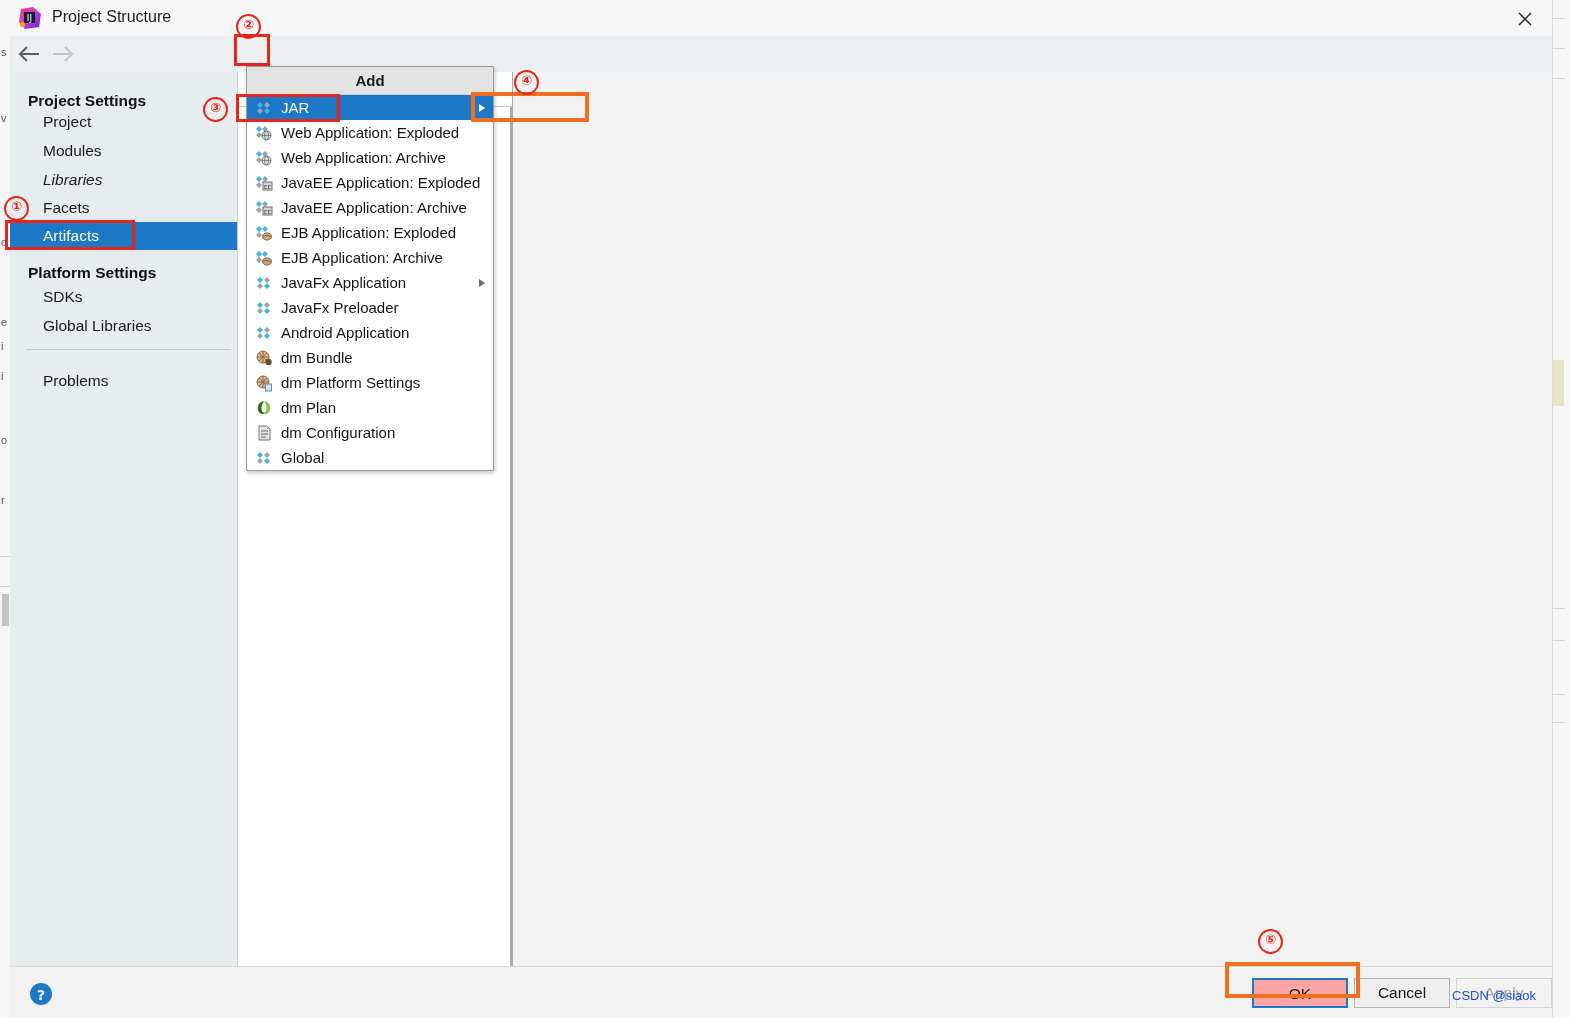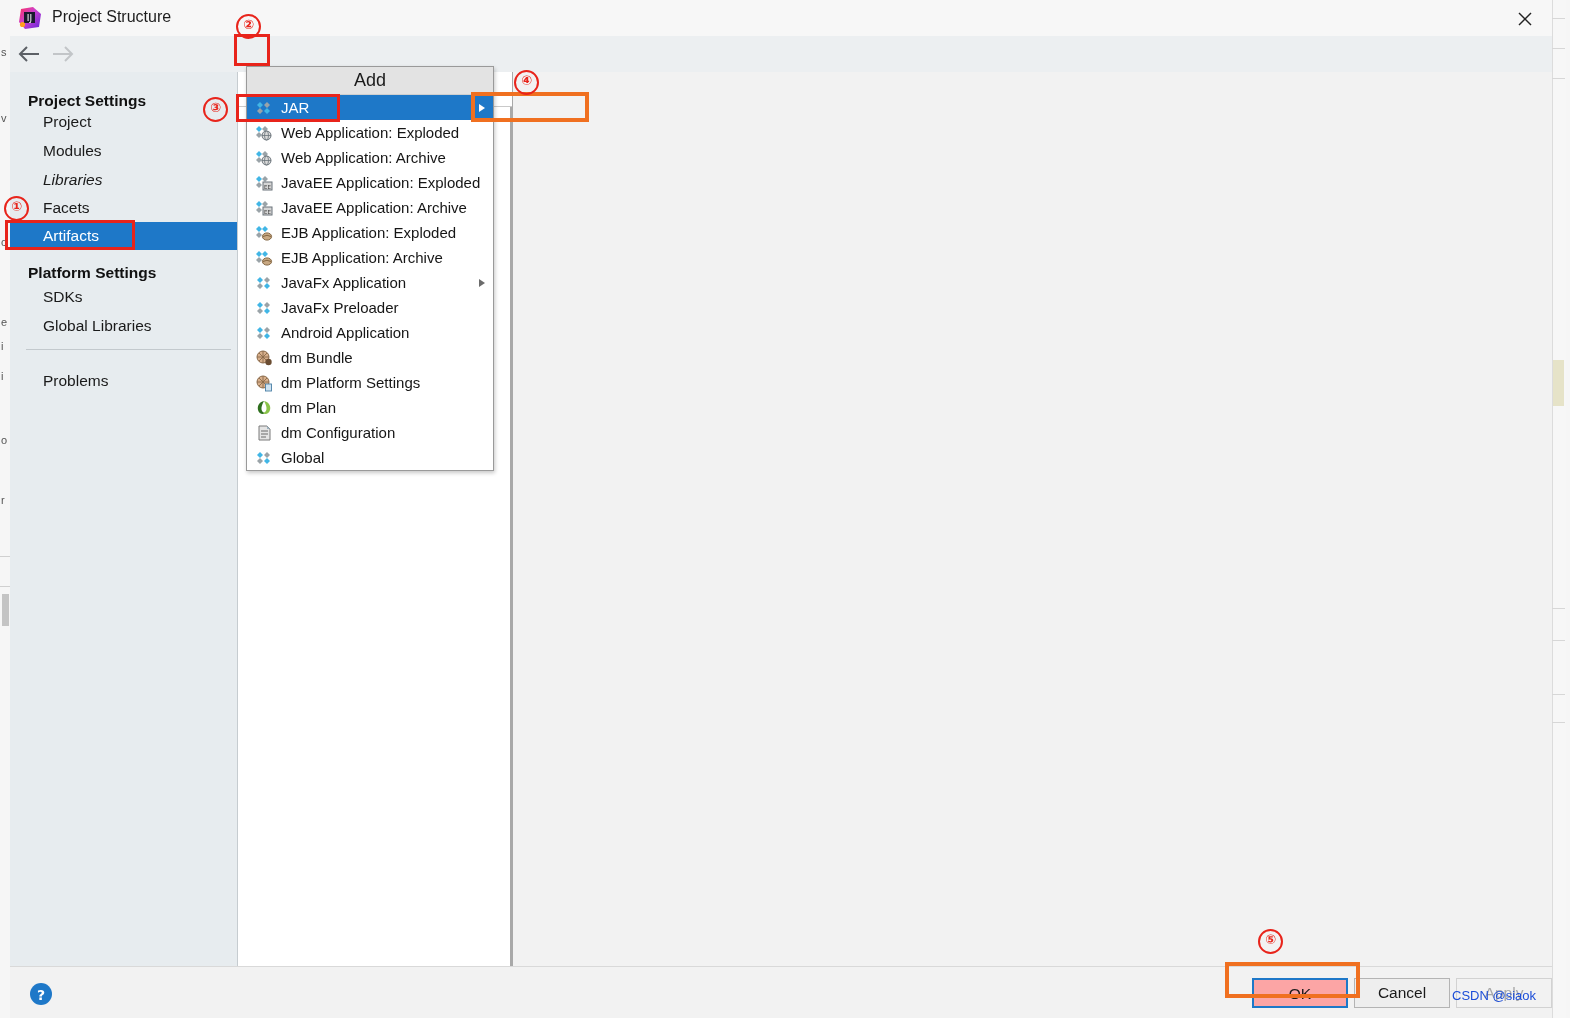--- a/index.html
+++ b/index.html
@@ -69,21 +69,21 @@
   
   #add-menu{
     left:236px;top:66px;width:246px;
     background:#ffffff;
     border:1px solid #9a9a9a;
     box-shadow:1px 2px 4px rgba(0,0,0,.22);
   }
   #add-menu-header{
     height:27px;line-height:27px;text-align:center;
     background:#e3e3e3;border-bottom:1px solid #cfcfcf;
-    font-size:18px;color:#1a1a1a;
+    font-size:15px;color:#1a1a1a;font-weight:bold;
   }
   .menu-item{
     position:relative;height:25px;line-height:25px;
     padding-left:34px;font-size:15px;color:#161616;white-space:nowrap;cursor:pointer;
   }
   .menu-item.highlight{background:#1e78c8;color:#ffffff;}
   .menu-item .mi-icon{position:absolute;left:8px;top:4px;width:18px;height:18px;}
   .menu-item .mi-arrow{position:absolute;right:8px;top:9px;width:0;height:0;
     border-left:6px solid #6b6b6b;border-top:4px solid transparent;border-bottom:4px solid transparent;}
   .menu-item.highlight .mi-arrow{border-left-color:#ffffff;}

